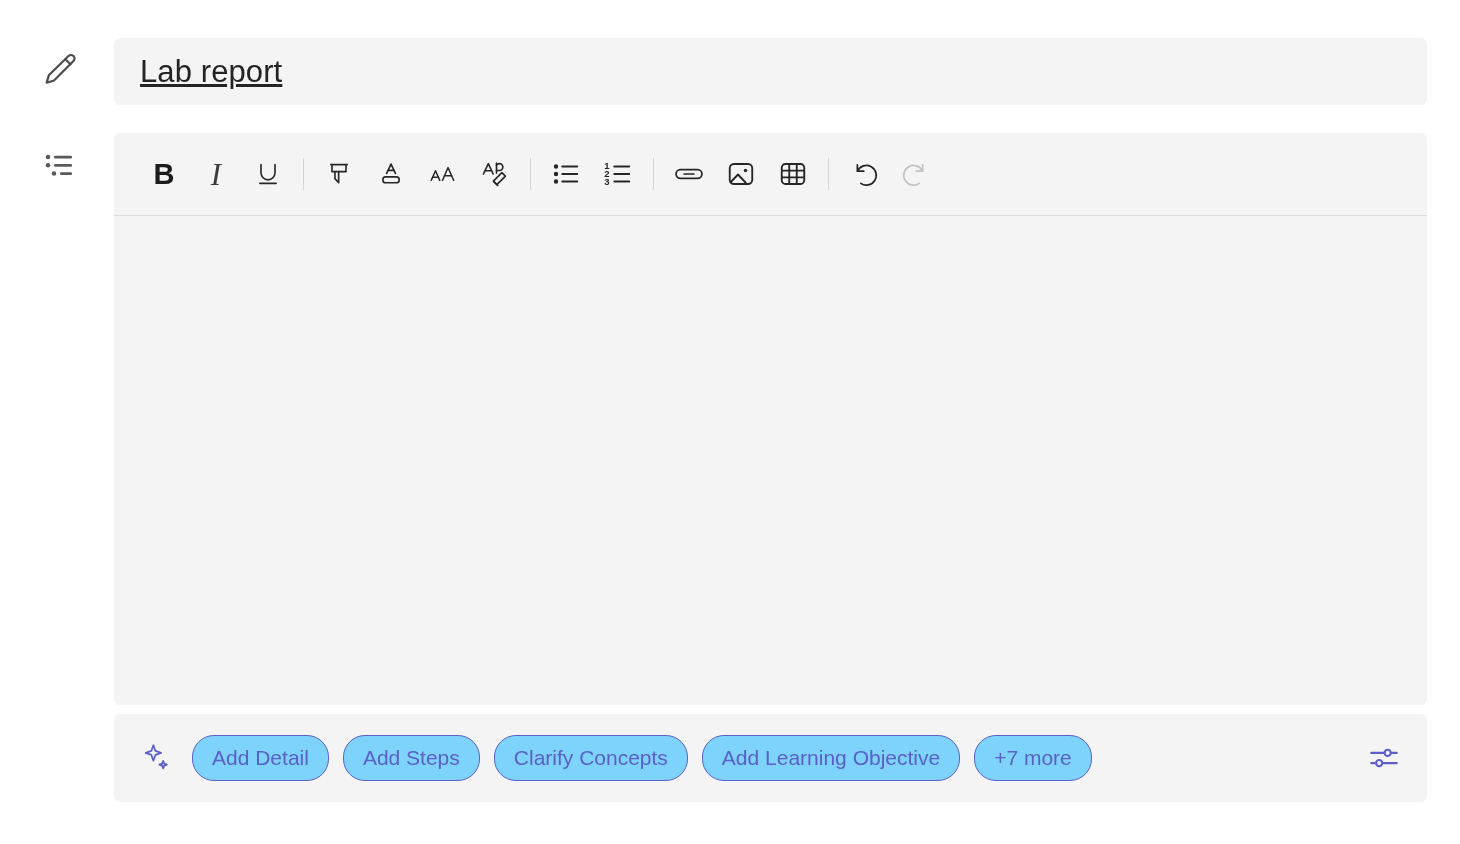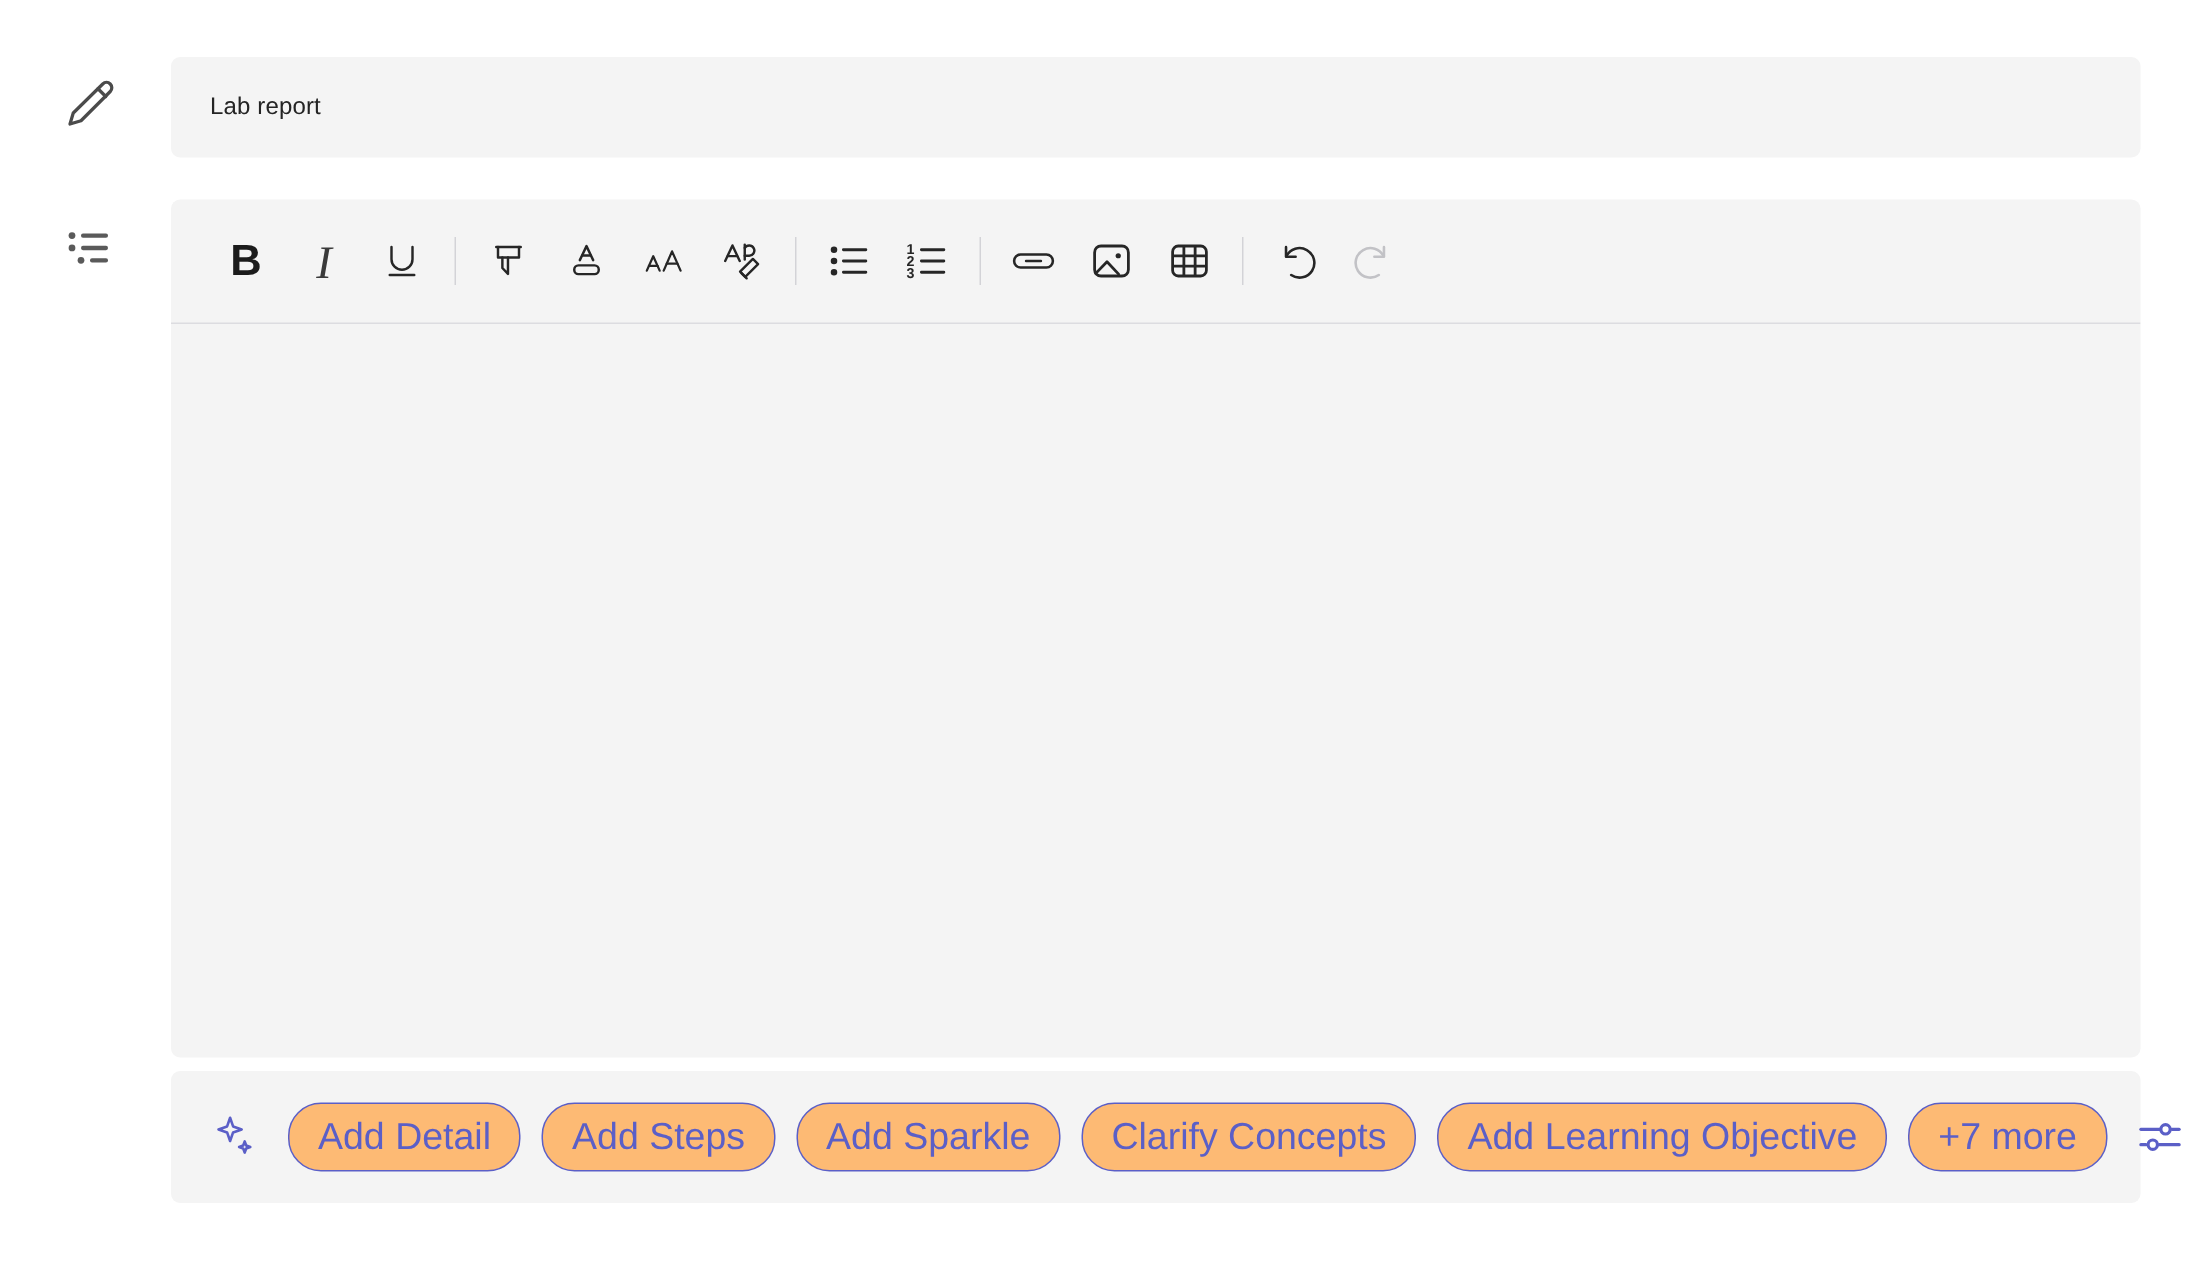--- a/index.html
+++ b/index.html
@@ -42,23 +42,24 @@
     width: 1313px;
     height: 67px;
     background: #f4f4f4;
     border-radius: 6px;
     display: flex;
     align-items: center;
     box-sizing: border-box;
     padding: 0 26px;
   }
   .title-text {
-    font-size: 16px;
+    font-size: 31px;
     color: #242424;
     letter-spacing: 0.1px;
+    text-decoration: underline;
   }
 
   
   .editor-panel {
     position: absolute;
     left: 114px;
     top: 133px;
     width: 1313px;
     height: 572px;
     background: #f4f4f4;
@@ -137,27 +138,27 @@
     display: flex;
     align-items: center;
     justify-content: center;
     color: #5b5fc7;
     flex: 0 0 auto;
     margin-right: 18px;
   }
   .chip {
     border: 1.6px solid #5b5fc7;
     color: #5b5fc7;
-    background: #fdba74;
+    background: #7dd3fc;
     border-radius: 22px;
     height: 44px;
     display: flex;
     align-items: center;
     padding: 0 19px;
-    font-size: 25px;
+    font-size: 21px;
     margin-right: 14px;
     white-space: nowrap;
     flex: 0 0 auto;
     cursor: pointer;
   }
   .settings-icon {
     margin-left: auto;
     width: 42px;
     height: 42px;
     display: flex;
@@ -320,21 +321,20 @@
 
     <div class="sparkle-icon">
       <svg width="32" height="32" viewBox="0 0 24 24" fill="none" stroke="currentColor" stroke-width="1.3" stroke-linejoin="round">
         <path d="M9.3 2.4l1.5 4.3 4.3 1.5-4.3 1.5-1.5 4.3-1.5-4.3L3.5 8.2l4.3-1.5z"></path>
         <path d="M16.6 14.2l.75 2.05 2.05.75-2.05.75-.75 2.05-.75-2.05-2.05-.75 2.05-.75z"></path>
       </svg>
     </div>
 
     <div class="chip">Add Detail</div>
     <div class="chip">Add Steps</div>
-    <div class="chip">Add Sparkle</div>
     <div class="chip">Clarify Concepts</div>
     <div class="chip">Add Learning Objective</div>
     <div class="chip">+7 more</div>
 
     <div class="settings-icon">
       <svg width="34" height="34" viewBox="0 0 24 24" fill="none" stroke="currentColor" stroke-width="1.5" stroke-linecap="round">
         <path d="M3 8.4h9"></path>
           <circle cx="14.6" cy="8.4" r="2.2"></circle>
           <path d="M17.6 8.4H21"></path>
         <path d="M3 15.6h2.4"></path>

